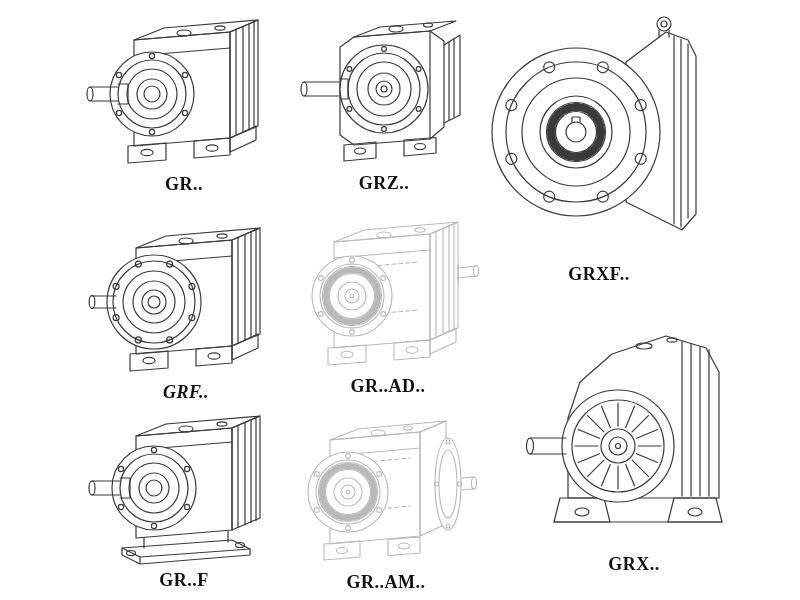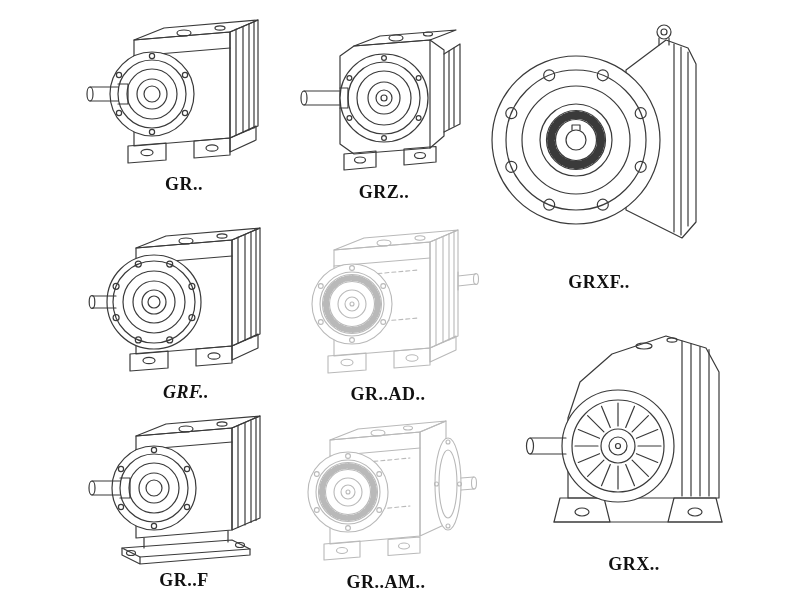--- a/index.html
+++ b/index.html
@@ -43,21 +43,21 @@
           <circle cx="105" cy="109" r="2.6"></circle>
         <circle cx="72" cy="90" r="15"></circle>
         <circle cx="72" cy="90" r="8"></circle>
         <path d="M10 83 H38 M10 97 H38 M38 80 L48 80 M38 100 L48 100 M48 80 V100"></path>
         <ellipse cx="10" cy="90" rx="3" ry="7"></ellipse>
       </g>
     </svg>
     <div class="lbl">GR..</div>
   </div>
 
-  <div class="fig" style="left:292px;top:12px;width:184px;">
+  <div class="fig" style="left:292px;top:3px;width:184px;">
     <svg width="184" height="168" viewBox="0 0 184 168">
       <g class="ink" fill="none" stroke-width="1.2" stroke-linejoin="round" stroke-linecap="round">
         <path d="M62 34 L138 28 L164 18 L88 24 Z"></path>
         <path d="M138 28 L152 38 L152 124 L138 136"></path>
         <path d="M152 42 L168 32 L168 112 L152 120"></path>
         <path d="M157 39 V117 M162 36 V114"></path>
         <path d="M62 34 L138 28 L138 136 L62 142 L48 132 L48 44 Z"></path>
         <ellipse cx="104" cy="26" rx="7" ry="3"></ellipse>
         <ellipse cx="136" cy="22" rx="4.5" ry="2"></ellipse>
         <path d="M52 142 L84 139 L84 155 L52 158 Z"></path>
@@ -76,21 +76,21 @@
         <circle cx="92" cy="86" r="16"></circle>
         <circle cx="92" cy="86" r="8"></circle>
         <circle cx="92" cy="86" r="3"></circle>
         <path d="M12 79 H48 M12 93 H48 M48 76 L56 76 M48 96 L56 96 M56 76 V96"></path>
         <ellipse cx="12" cy="86" rx="3" ry="7"></ellipse>
       </g>
     </svg>
     <div class="lbl">GRZ..</div>
   </div>
 
-  <div class="fig" style="left:488px;top:18px;width:222px;">
+  <div class="fig" style="left:488px;top:10px;width:222px;">
     <svg width="222" height="252" viewBox="0 0 222 252">
       <g class="ink" fill="none" stroke-width="1.2" stroke-linejoin="round" stroke-linecap="round">
         <path d="M138 52 L178 22 L200 30 L208 46 L208 204 L194 220 L138 192 Z"></path>
         <path d="M186 26 V214 M193 29 V217 M200 34 V208"></path>
         <circle cx="176" cy="14" r="7"></circle>
         <circle cx="176" cy="14" r="3"></circle>
         <path d="M171 20 V27 M181 20 V27"></path>
         <circle cx="88" cy="122" r="84" fill="#fff"></circle>
         <circle cx="88" cy="122" r="70"></circle>
         <circle cx="152.7" cy="95.2" r="5.5"></circle>
@@ -142,21 +142,21 @@
         <circle cx="72" cy="90" r="21"></circle>
         <circle cx="72" cy="90" r="12"></circle>
         <circle cx="72" cy="90" r="6"></circle>
         <path d="M10 84 H34 M10 96 H34"></path>
         <ellipse cx="10" cy="90" rx="2.8" ry="6.5"></ellipse>
       </g>
     </svg>
     <div class="lbl">GRF..</div>
   </div>
 
-  <div class="fig" style="left:290px;top:214px;width:196px;">
+  <div class="fig" style="left:290px;top:206px;width:196px;">
     <svg width="196" height="168" viewBox="0 0 196 168">
       <g class="ghost" fill="none" stroke-width="1.1" stroke-linejoin="round" stroke-linecap="round">
         <path d="M44 36 L140 28 L168 16 L74 24 Z"></path>
         <path d="M140 28 L168 16 L168 122 L140 134 Z"></path>
         <path d="M44 36 L140 28 L140 134 L44 142 Z"></path>
         <path d="M146 25.5 V131.5 M153 22.5 V128.5 M159 20 V126 M164 18 V124"></path>
         <path d="M44 52 L140 44"></path>
         <path d="M60 62 L128 56 M60 110 L128 104" stroke-dasharray="4 3"></path>
         <ellipse cx="94" cy="29" rx="7" ry="3"></ellipse>
         <ellipse cx="130" cy="24" rx="5" ry="2.2"></ellipse>

